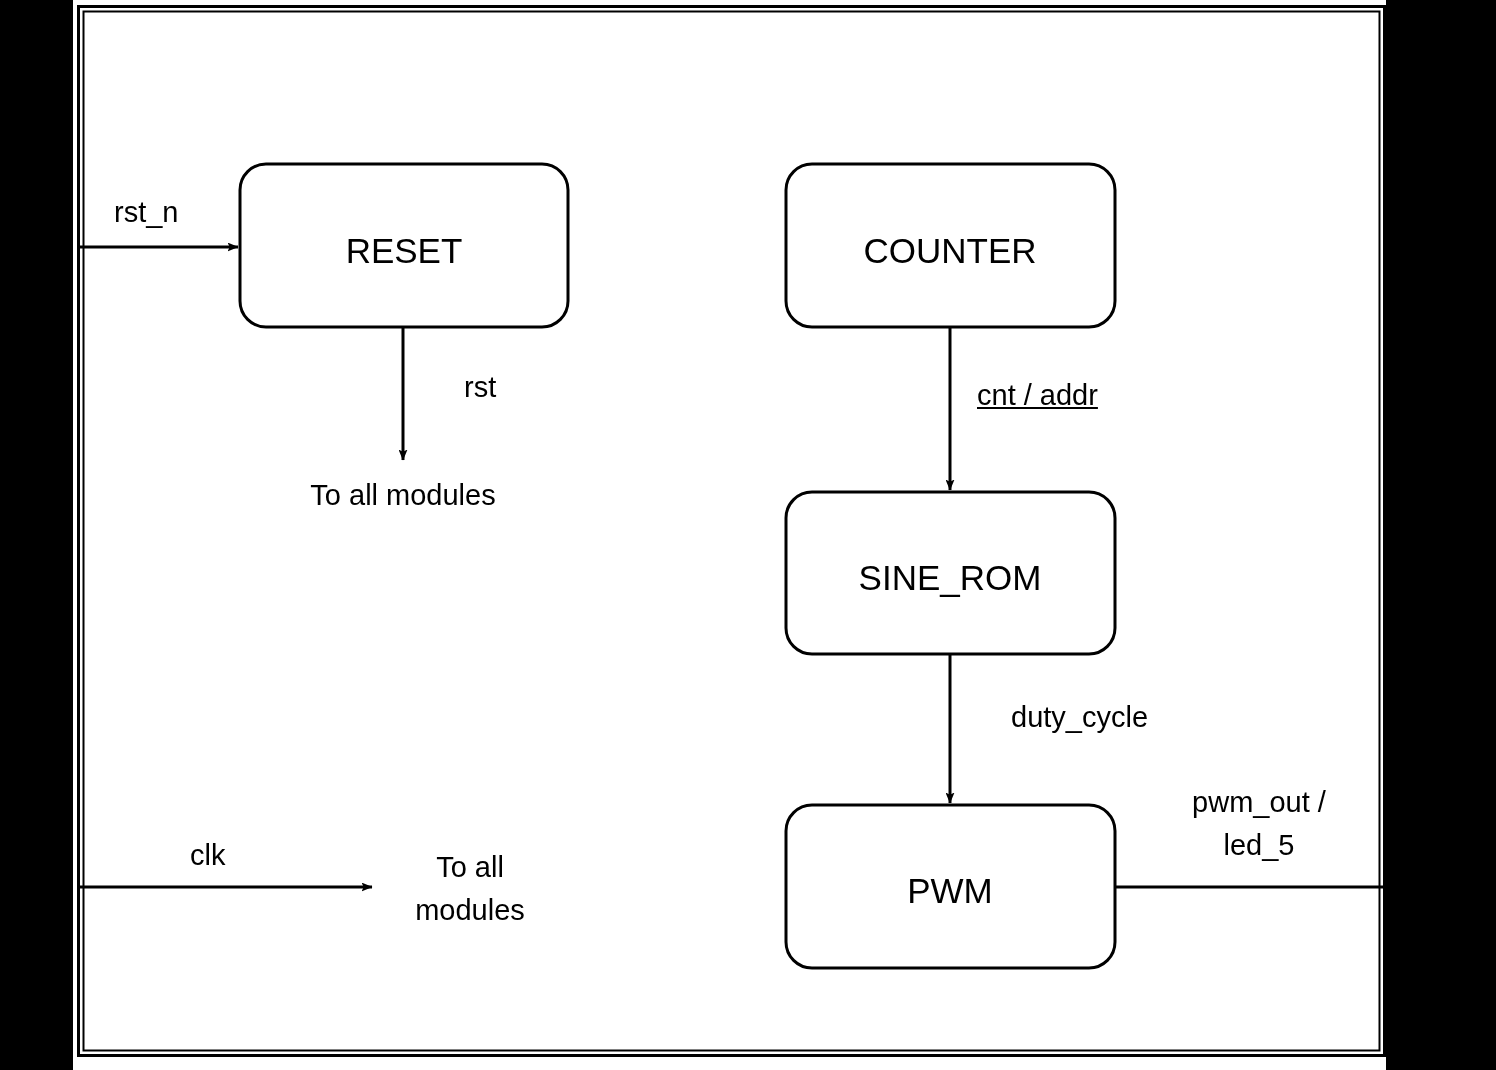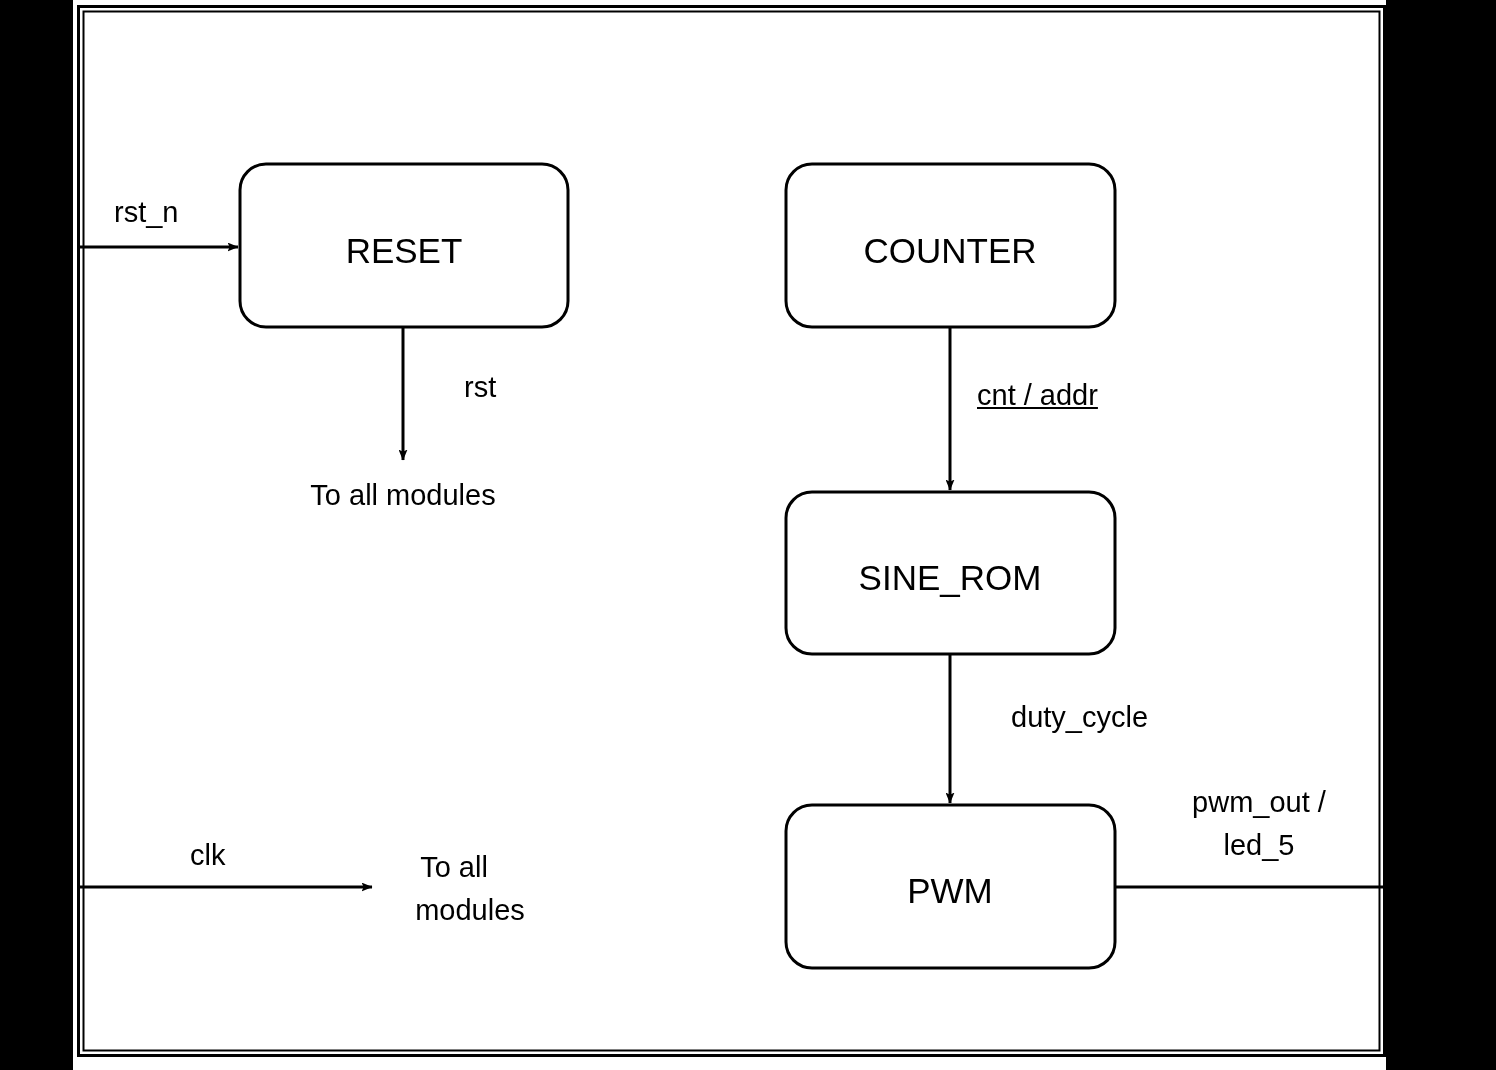--- a/index.html
+++ b/index.html
@@ -115,21 +115,21 @@
   <div class="diag-text box-label center-x" style="left:950px; top:870px;">PWM</div>
 
   <div class="diag-text wire-label" style="left:114px; top:195px;">rst_n</div>
 
   <div class="diag-text wire-label" style="left:423px; top:370px;margin-left:41px;">rst</div>
 
   <div class="diag-text wire-label center-x" style="left:403px; top:478px;">To all modules</div>
 
   <div class="diag-text wire-label" style="left:190px; top:838px;">clk</div>
 
-  <div class="diag-text wire-label center-x" style="left:454px; top:850px;text-align:center;">To all</div>
+  <div class="diag-text wire-label center-x" style="left:470px; top:850px;text-align:center;">To all</div>
 
   <div class="diag-text wire-label center-x" style="left:470px; top:893px;">modules</div>
 
   <div class="diag-text wire-label" style="left:977px; top:378px;text-decoration:underline;">cnt / addr</div>
 
   <div class="diag-text wire-label" style="left:972px; top:700px;margin-left:39px;">duty_cycle</div>
 
   <div class="diag-text wire-label center-x" style="left:1259px; top:743px;margin-top:42px;">pwm_out /</div>
 
   <div class="diag-text wire-label center-x" style="left:1259px; top:828px;">led_5</div>

